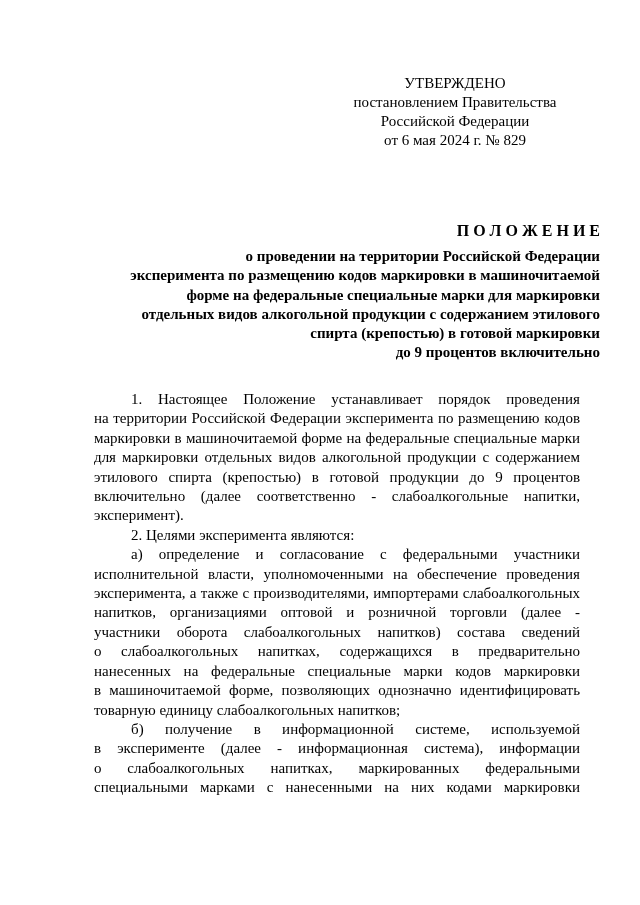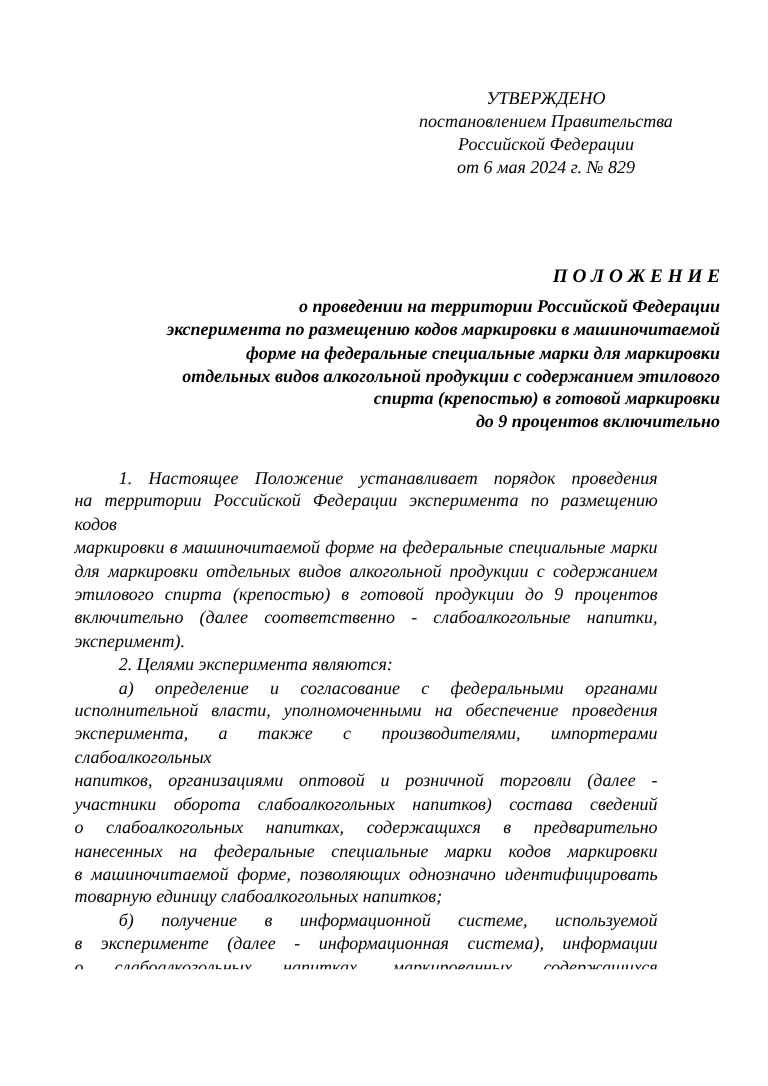--- a/index.html
+++ b/index.html
@@ -8,21 +8,20 @@
     background: #ffffff;
   }
   .page {
     position: relative;
     width: 640px;
     height: 808px;
     background: #ffffff;
     color: #000000;
     font-family: "Liberation Serif", "DejaVu Serif", serif;
     overflow: hidden;
-    font-style: italic;
   }
   .approval-block {
     position: absolute;
     top: 74px;
     left: 340px;
     width: 230px;
     text-align: center;
     font-size: 15px;
     line-height: 19px;
   }
@@ -39,21 +38,21 @@
     font-size: 16px;
     line-height: 19px;
     margin-bottom: 7px;
   }
   .tline {
     line-height: 19.3px;
   }
   .body-block {
     position: absolute;
     top: 390px;
-    left: 62px;
+    left: 94px;
     width: 486px;
     font-size: 15px;
     line-height: 19.4px;
   }
   .line {
     text-align: justify;
     text-align-last: justify;
   }
   .line.first {
     text-indent: 37px;
@@ -93,31 +92,31 @@
         <div class="line">маркировки в машиночитаемой форме на федеральные специальные марки</div>
         <div class="line">для маркировки отдельных видов алкогольной продукции с содержанием</div>
         <div class="line">этилового спирта (крепостью) в готовой продукции до 9 процентов</div>
         <div class="line">включительно (далее соответственно - слабоалкогольные напитки,</div>
         <div class="line last">эксперимент).</div>
       </div>
       <div class="para">
         <div class="line first last">2. Целями эксперимента являются:</div>
       </div>
       <div class="para">
-        <div class="line first">а) определение и согласование с федеральными органами</div>
+        <div class="line first">а) определение и согласование с федеральными участники</div>
         <div class="line">исполнительной власти, уполномоченными на обеспечение проведения</div>
         <div class="line">эксперимента, а также с производителями, импортерами слабоалкогольных</div>
         <div class="line">напитков, организациями оптовой и розничной торговли (далее -</div>
         <div class="line">участники оборота слабоалкогольных напитков) состава сведений</div>
         <div class="line">о слабоалкогольных напитках, содержащихся в предварительно</div>
         <div class="line">нанесенных на федеральные специальные марки кодов маркировки</div>
         <div class="line">в машиночитаемой форме, позволяющих однозначно идентифицировать</div>
         <div class="line last">товарную единицу слабоалкогольных напитков;</div>
       </div>
       <div class="para">
         <div class="line first">б) получение в информационной системе, используемой</div>
         <div class="line">в эксперименте (далее - информационная система), информации</div>
-        <div class="line">о слабоалкогольных напитках, маркированных содержащихся</div>
+        <div class="line">о слабоалкогольных напитках, маркированных федеральными</div>
         <div class="line">специальными марками с нанесенными на них кодами маркировки</div>
       </div>
     </div>
 
 </div>
 
 </body></html>

